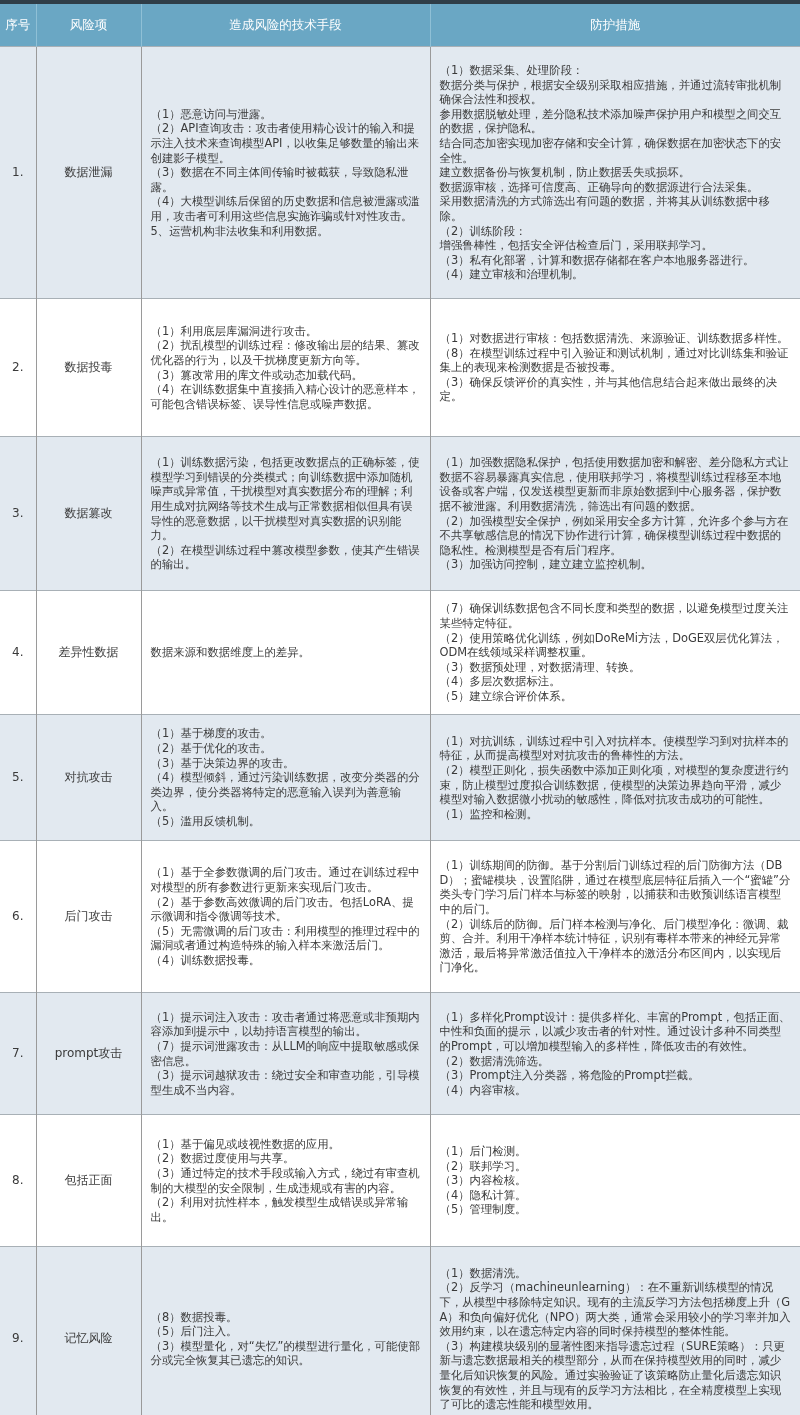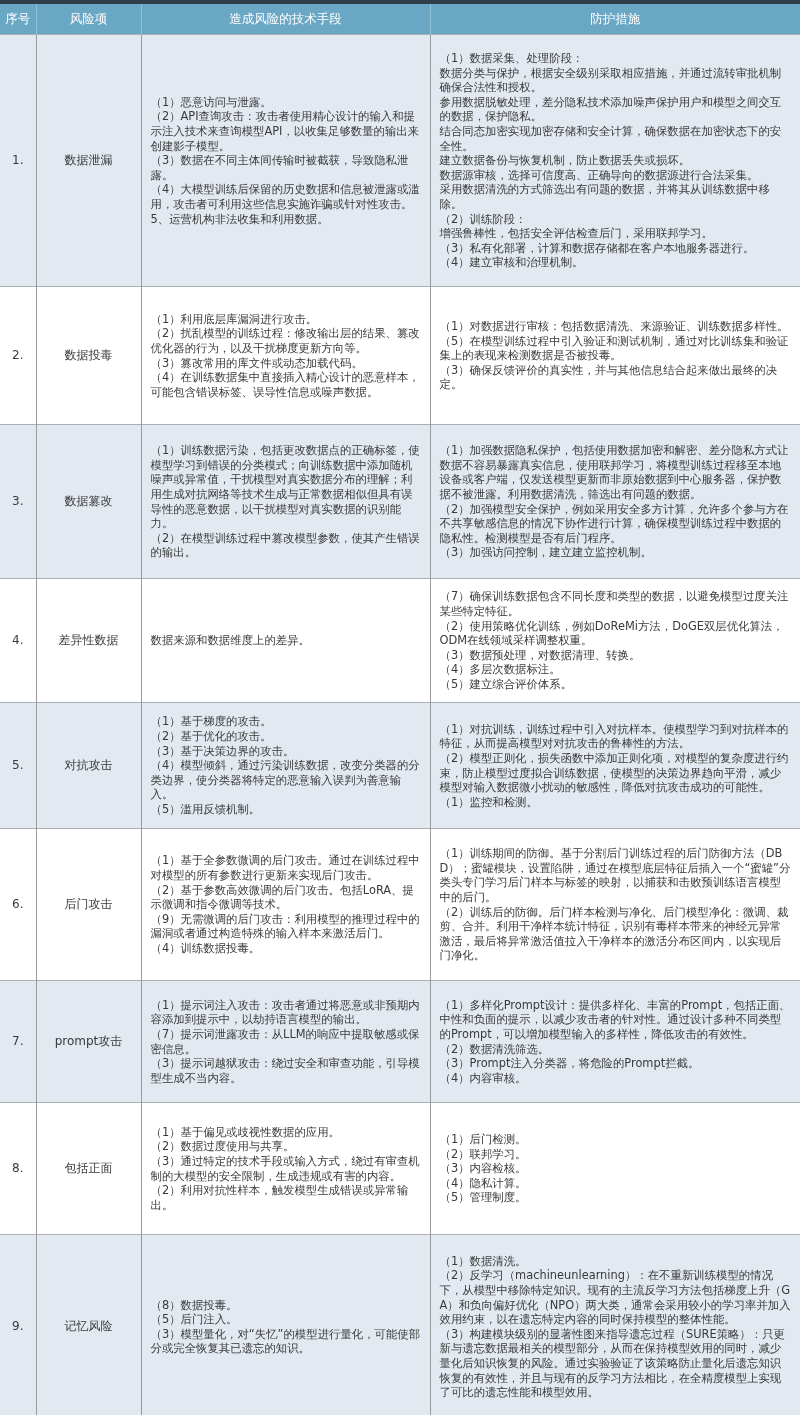--- a/index.html
+++ b/index.html
@@ -1,20 +1,20 @@
 <!DOCTYPE html>
 <html><head>
 <meta charset="utf-8">
 <style>
   html, body { margin: 0; padding: 0; background: #ffffff; }
   body { width: 800px; height: 1415px; overflow: hidden; font-family: "DejaVu Sans", "Liberation Sans", sans-serif; color: #3a3a3a; }
   .table-wrap { position: absolute; left: 0; top: 0; width: 800px; }
   .top-rule { height: 4px; background: #2f3e48; }
   table { border-collapse: collapse; width: 800px; table-layout: fixed; }
-  th { background: #6aa7c4; color: #ffffff; font-weight: normal; font-size: 12.5px; height: 30px; border-left: 1px solid #8fc0d6; padding: 0; text-align: center; }
+  th { background: #6aa7c4; color: #ffffff; font-weight: normal; font-size: 12.5px; height: 42px; border-left: 1px solid #8fc0d6; padding: 0; text-align: center; }
   th:first-child { border-left: none; }
   td { font-size: 11.4px; line-height: 14.6px; vertical-align: middle; border-left: 1px solid #9a9a9a; border-top: 1px solid #a8b0b6; padding: 4px 8px 4px 9px; word-break: break-all; }
   td:first-child { border-left: none; }
   td.num, td.risk { text-align: center; padding: 0; font-size: 12px; }
   tr.shade td { background: #e2e9f0; }
   tr.plain td { background: #ffffff; }
   .line { display: block; }
   col.c1 { width: 36px; } col.c2 { width: 105px; } col.c3 { width: 289px; } col.c4 { width: 370px; }
 </style>
 </head>
@@ -66,21 +66,21 @@
           <td class="num">2.</td>
           <td class="risk">数据投毒</td>
           <td>
             <span class="line">（1）利用底层库漏洞进行攻击。</span>
             <span class="line">（2）扰乱模型的训练过程：修改输出层的结果、篡改优化器的行为，以及干扰梯度更新方向等。</span>
             <span class="line">（3）篡改常用的库文件或动态加载代码。</span>
             <span class="line">（4）在训练数据集中直接插入精心设计的恶意样本，可能包含错误标签、误导性信息或噪声数据。</span>
           </td>
           <td>
             <span class="line">（1）对数据进行审核：包括数据清洗、来源验证、训练数据多样性。</span>
-            <span class="line">（5）在模型训练过程中引入验证和测试机制，通过对比训练集和验证集上的表现来检测数据是否被投毒。</span>
+            <span class="line">（8）在模型训练过程中引入验证和测试机制，通过对比训练集和验证集上的表现来检测数据是否被投毒。</span>
             <span class="line">（3）确保反馈评价的真实性，并与其他信息结合起来做出最终的决定。</span>
           </td>
         </tr>
         <tr class="shade" style="height: 154px;">
           <td class="num">3.</td>
           <td class="risk">数据篡改</td>
           <td>
             <span class="line">（1）训练数据污染，包括更改数据点的正确标签，使模型学习到错误的分类模式；向训练数据中添加随机噪声或异常值，干扰模型对真实数据分布的理解；利用生成对抗网络等技术生成与正常数据相似但具有误导性的恶意数据，以干扰模型对真实数据的识别能力。</span>
             <span class="line">（2）在模型训练过程中篡改模型参数，使其产生错误的输出。</span>
           </td>
@@ -119,21 +119,21 @@
             <span class="line">（2）模型正则化，损失函数中添加正则化项，对模型的复杂度进行约束，防止模型过度拟合训练数据，使模型的决策边界趋向平滑，减少模型对输入数据微小扰动的敏感性，降低对抗攻击成功的可能性。</span>
             <span class="line">（1）监控和检测。</span>
           </td>
         </tr>
         <tr class="plain" style="height: 152px;">
           <td class="num">6.</td>
           <td class="risk">后门攻击</td>
           <td>
             <span class="line">（1）基于全参数微调的后门攻击。通过在训练过程中对模型的所有参数进行更新来实现后门攻击。</span>
             <span class="line">（2）基于参数高效微调的后门攻击。包括LoRA、提示微调和指令微调等技术。</span>
-            <span class="line">（9）无需微调的后门攻击：利用模型的推理过程中的漏洞或者通过构造特殊的输入样本来激活后门。</span>
+            <span class="line">（5）无需微调的后门攻击：利用模型的推理过程中的漏洞或者通过构造特殊的输入样本来激活后门。</span>
             <span class="line">（4）训练数据投毒。</span>
           </td>
           <td>
             <span class="line">（1）训练期间的防御。基于分割后门训练过程的后门防御方法（DBD）；蜜罐模块，设置陷阱，通过在模型底层特征后插入一个“蜜罐”分类头专门学习后门样本与标签的映射，以捕获和击败预训练语言模型中的后门。</span>
             <span class="line">（2）训练后的防御。后门样本检测与净化、后门模型净化：微调、裁剪、合并。利用干净样本统计特征，识别有毒样本带来的神经元异常激活，最后将异常激活值拉入干净样本的激活分布区间内，以实现后门净化。</span>
           </td>
         </tr>
         <tr class="shade" style="height: 122px;">
           <td class="num">7.</td>
           <td class="risk">prompt攻击</td>

